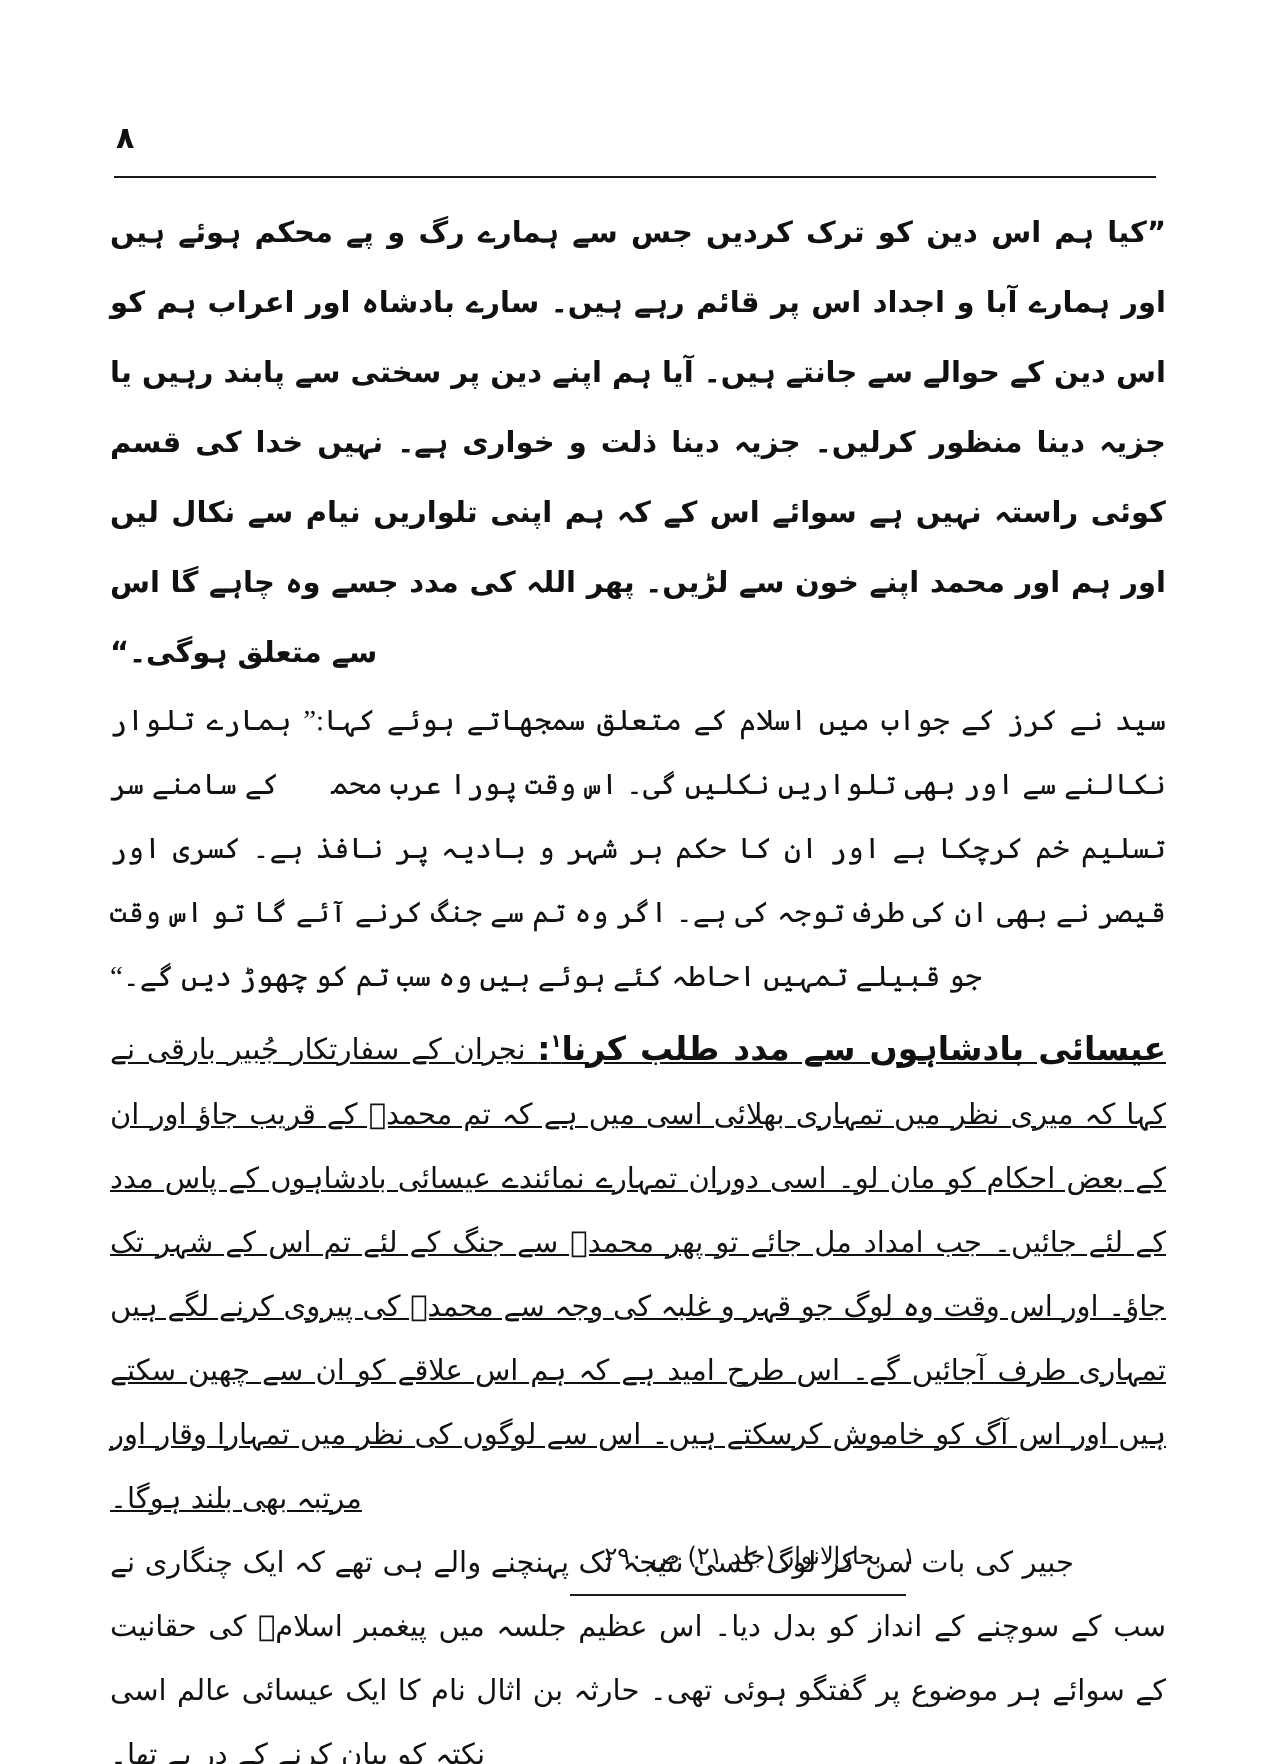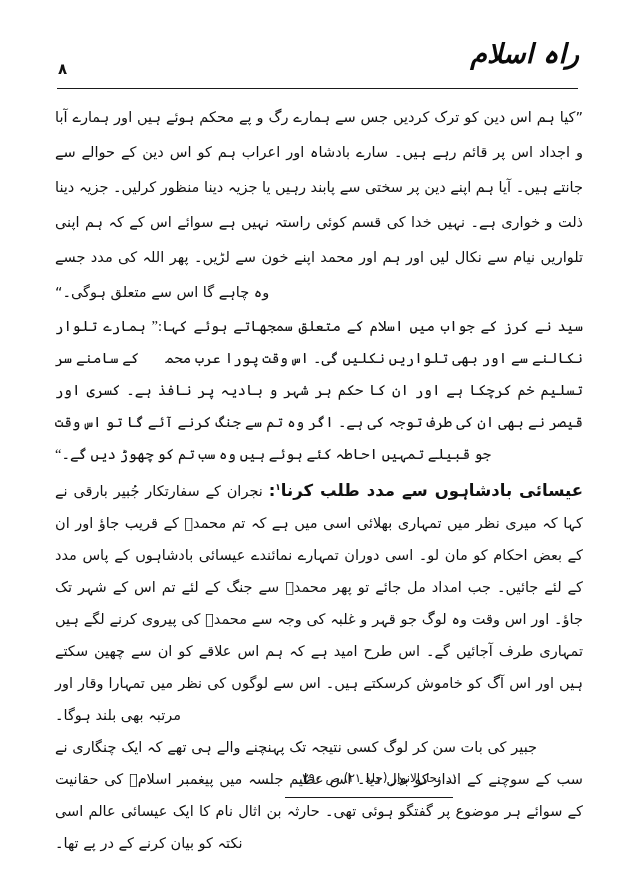--- a/index.html
+++ b/index.html
@@ -33,44 +33,44 @@
     position:absolute; top:100px; right:56px; left:55px;
     font-size:14.5px; line-height:32px;
     text-align:justify;
     text-align-last:left;
     -moz-text-align-last:left;
   }
   .body-text p { margin:0; padding:0; }
   .quote-block {
     margin:3px 42px 3px 38px;
     line-height:35px;
+    font-weight:bold;
   }
   .para-sayyid { margin-top:2px;font-family:Liberation Serif, serif; }
-  .section-para { margin-top:4px; }
+  .section-para { margin-top:4px;text-decoration:underline; }
   .section-heading { font-weight:bold; font-size:16.5px; }
   .section-heading sup { font-size:9px; font-weight:bold; }
   .indent-first { text-indent:46px; }
   
   .footnote-rule {
     position:absolute; top:797px; left:285px; width:168px;
     border-top:1.4px solid #1a1a1a;
   }
   .footnote-text {
     position:absolute; top:768px; left:268px; width:190px;
     font-size:12px; line-height:20px;
     text-align:right;
     direction:rtl;
   }
 </style>
 </head>
 <body>
 
 <div class="page">
 
-  <div class="book-title">راہ اسلام</div>
 
   <div class="page-number">۸</div>
 
   <div class="header-rule"></div>
 
   <div class="body-text">
 
 
     <p class="quote-block">”کیا ہم اس دین کو ترک کردیں جس سے ہمارے رگ و پے محکم ہوئے ہیں اور ہمارے آبا و اجداد اس پر قائم رہے ہیں۔ سارے بادشاہ اور اعراب ہم کو اس دین کے حوالے سے جانتے ہیں۔ آیا ہم اپنے دین پر سختی سے پابند رہیں یا جزیہ دینا منظور کرلیں۔ جزیہ دینا ذلت و خواری ہے۔ نہیں خدا کی قسم کوئی راستہ نہیں ہے سوائے اس کے کہ ہم اپنی تلواریں نیام سے نکال لیں اور ہم اور محمد اپنے خون سے لڑیں۔ پھر اللہ کی مدد جسے وہ چاہے گا اس سے متعلق ہوگی۔“</p>
 

